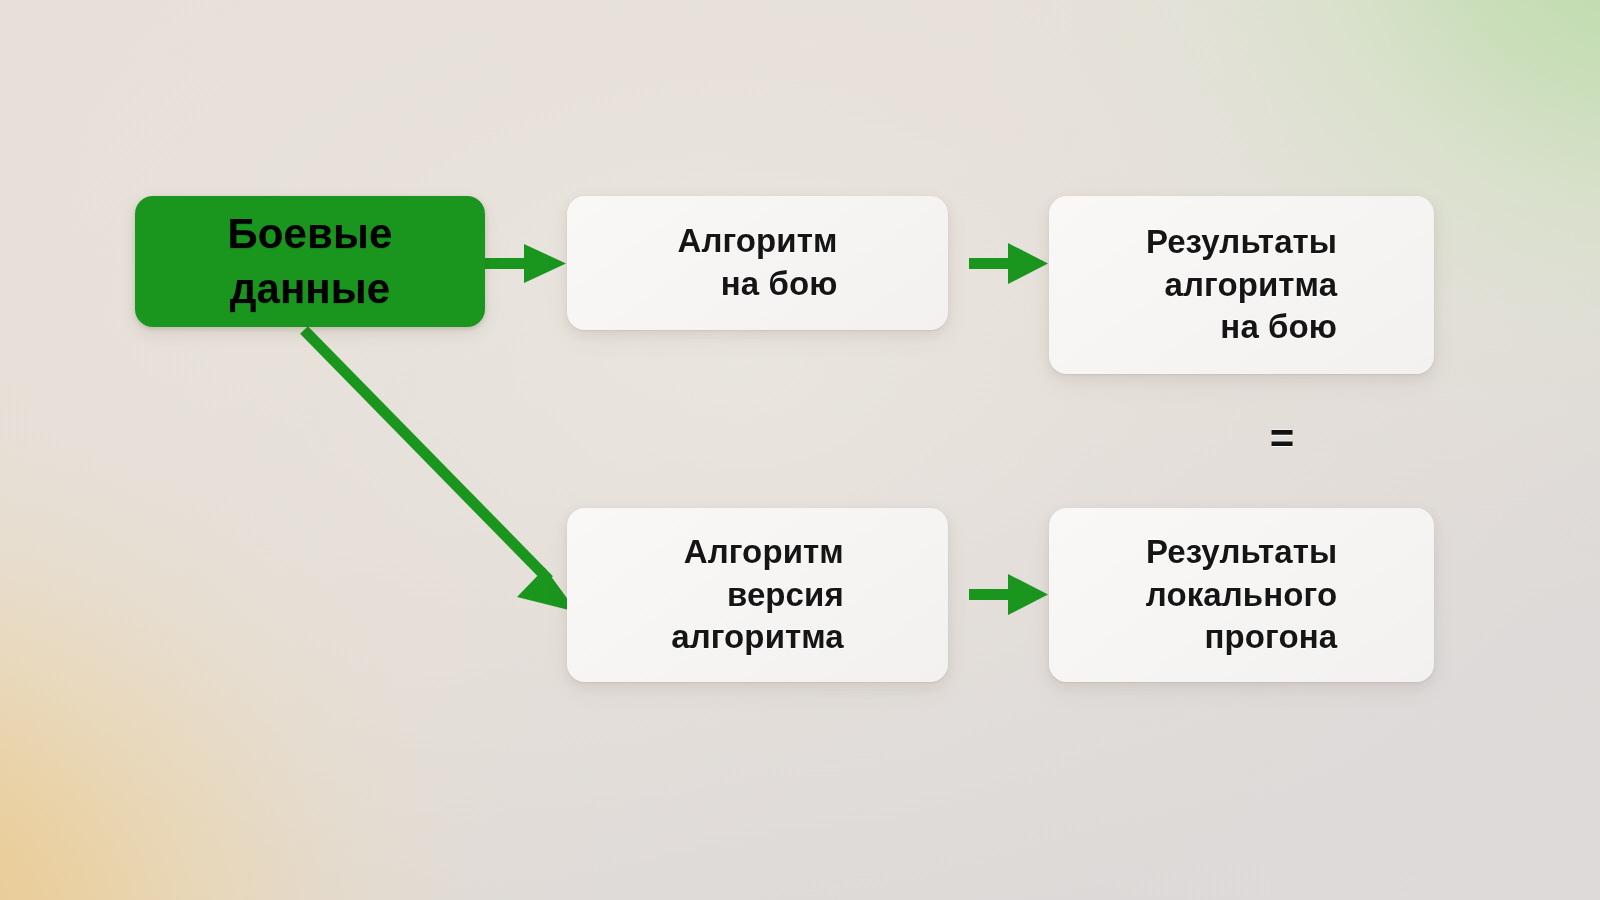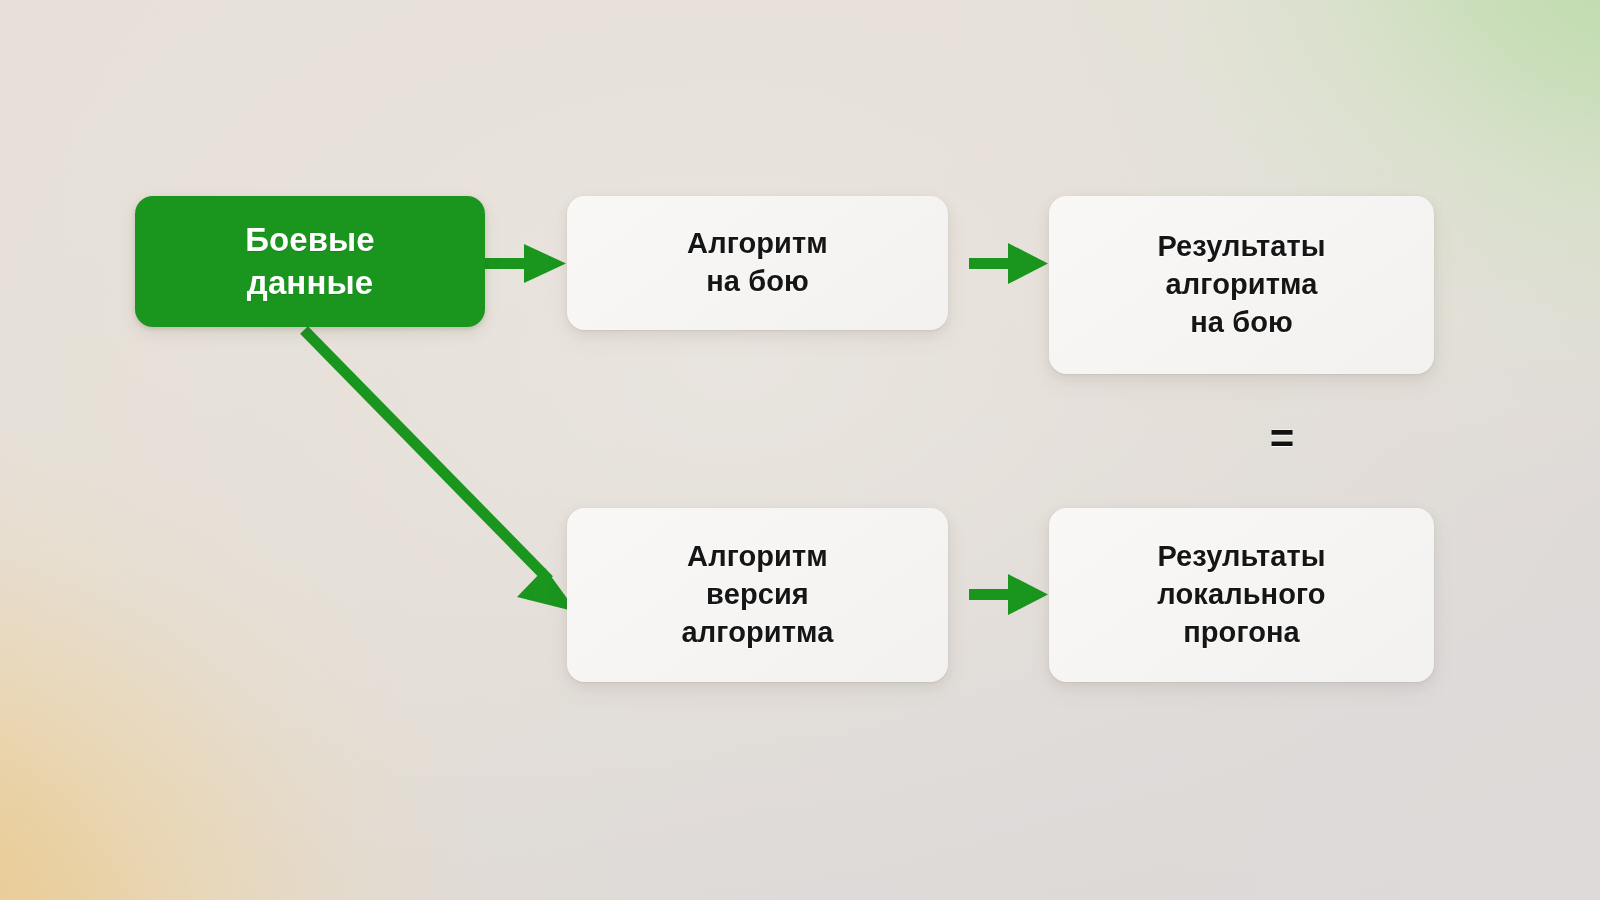--- a/index.html
+++ b/index.html
@@ -90,41 +90,42 @@
     letter-spacing: 0.1px;
   }
 
   .node-green {
     background: #1a961e;
     box-shadow:
       0 2px 4px rgba(70,60,40,0.16),
       0 6px 16px rgba(70,60,40,0.10);
   }
   .node-green .node-label {
-    color: #ffffff;
-    font-size: 33px;
+    color: #000000;
+    font-size: 42px;
     line-height: 1.30;
     text-shadow: 0 1px 1px rgba(0,0,0,0.13);
   }
 
   .node-light {
     background:
       linear-gradient(145deg, #f9f8f7 0%, #f6f5f3 45%, #f2f1ef 100%);
     box-shadow:
       0 1px 2px rgba(90,80,65,0.10),
       0 4px 12px rgba(90,80,65,0.09),
       0 10px 26px rgba(90,80,65,0.05);
   }
   .node-light .node-label {
     color: #151515;
-    font-size: 29px;
+    font-size: 33px;
     line-height: 1.30;
     text-shadow:
       0 1px 0 rgba(255,255,255,0.85),
       0 -1px 0 rgba(255,255,255,0.55);
+    text-align: right;
   }
 
   
   #node-combat-data   { left:135px; top:196px;  width:350px; height:131px; }
   #node-algo-prod     { left:567px; top:196px;  width:381px; height:134px; }
   #node-results-prod  { left:1049px; top:196px; width:385px; height:178px; }
   #node-algo-local    { left:567px; top:508px;  width:381px; height:174px; }
   #node-results-local { left:1049px; top:508px; width:385px; height:174px; }
 
   

